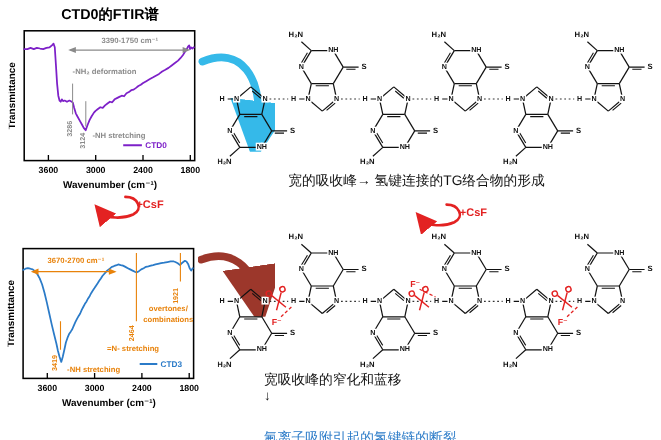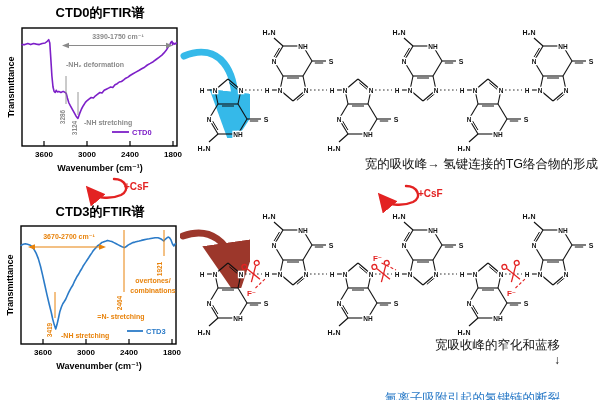--- a/index.html
+++ b/index.html
@@ -1,20 +1,20 @@
 <!DOCTYPE html>
 <html><head>
 <meta charset="utf-8">
 <style>
   html,body{margin:0;padding:0;background:#fff;}
   .canvas{position:relative;width:601px;height:400px;background:#fff;overflow:hidden;
           font-family:"Liberation Sans","DejaVu Sans",sans-serif;padding-left:41px;}
   .abs{position:absolute;}
   .ptitle{position:absolute;font-size:13px;font-weight:bold;color:#000;text-align:center;}
-  .caption{position:absolute;text-align:right;color:#111;font-size:12.5px;line-height:1.25;}
+  .caption{position:absolute;text-align:left;color:#111;font-size:12.5px;line-height:1.25;}
   .caption .blue{font-size:12.5px;}
   .csf{position:absolute;font-size:10px;font-weight:bold;}
   svg text{font-family:"Liberation Sans","DejaVu Sans",sans-serif;}
   .axlab{font-size:9px;font-weight:bold;fill:#000;}
   .tick{font-size:8px;font-weight:bold;fill:#000;}
 </style>
 </head>
 <body>
 
 <div class="canvas">
@@ -46,21 +46,20 @@
     <line x1="79" y1="122" x2="79" y2="117" stroke="#000" stroke-width="1.2"></line>
     <line x1="122" y1="122" x2="122" y2="117" stroke="#000" stroke-width="1.2"></line>
     <line x1="165" y1="122" x2="165" y2="117" stroke="#000" stroke-width="1.2"></line>
     <text class="tick" x="36" y="133" text-anchor="middle">3600</text>
     <text class="tick" x="79" y="133" text-anchor="middle">3000</text>
     <text class="tick" x="122" y="133" text-anchor="middle">2400</text>
     <text class="tick" x="165" y="133" text-anchor="middle">1800</text>
     <text class="axlab" x="92" y="147" text-anchor="middle">Wavenumber (cm⁻¹)</text>
   </svg>
 
-  <div class="ptitle" style="left:22px;top:203px;width:156px;">CTD3的FTIR谱</div>
   <svg class="abs" style="left:7px;top:222px;" width="185" height="152" viewBox="0 0 185 152">
     <text class="axlab" x="6" y="63" transform="rotate(-90 6 63)" text-anchor="middle">Transmittance</text>
     <rect x="14" y="4" width="155" height="118" fill="none" stroke="#000" stroke-width="1.4"></rect>
     <g id="curve-ctd3">
         <polyline points="14.0,23.4 16.2,22.3 18.3,21.8 20.5,22.3 22.7,22.9 24.8,24.5 27.0,27.3 29.1,31.1 31.3,36.6 33.5,44.3 35.6,53.1 37.8,63.0 40.0,72.9 42.1,81.7 44.3,90.5 45.7,97.1 47.2,102.6 48.7,107.0 50.0,102.6 51.5,96.0 52.9,89.4 54.4,85.0 55.8,81.7 57.3,79.5 58.7,77.3 60.1,74.0 61.6,70.7 63.0,67.9 64.5,65.2 65.9,63.0 67.3,59.7 68.8,56.9 70.2,54.2 71.7,52.0 73.1,49.3 74.6,47.0 76.0,44.3 77.4,42.1 78.9,39.9 80.3,37.7 81.8,35.5 83.2,33.3 84.7,31.1 86.1,28.9 87.5,27.3 89.0,25.6 90.4,24.0 91.9,22.9 93.3,21.8 94.7,20.6 96.2,20.1 97.6,19.5 99.1,19.0 100.5,18.4 102.7,19.0 104.8,19.5 107.0,20.6 109.2,21.8 111.3,22.9 113.5,24.0 115.7,25.1 117.5,25.6 119.3,24.5 121.4,22.9 123.6,21.8 125.7,20.6 127.9,20.1 130.1,19.5 132.2,19.0 134.4,18.4 136.6,17.9 139.4,17.3 142.3,16.8 145.2,16.2 148.1,15.7 151.0,15.7 152.4,16.2 154.6,17.3 156.7,19.0 158.2,17.3 159.6,16.2 161.1,15.1 162.5,15.7 164.0,17.9 165.4,21.8 166.8,24.0 168.3,21.8" fill="none" stroke="#2B7BC8" stroke-width="1.6" stroke-linejoin="round" stroke-linecap="round"></polyline>
       </g>
 
     <text x="62" y="17" text-anchor="middle" font-size="7" font-weight="bold" fill="#E8820A">3670-2700 cm⁻¹</text>
     <line x1="23" y1="25" x2="97" y2="25" stroke="#E8820A" stroke-width="1.2"></line>
     <polygon points="21,25 28,22.2 28,27.8" fill="#E8820A"></polygon>

